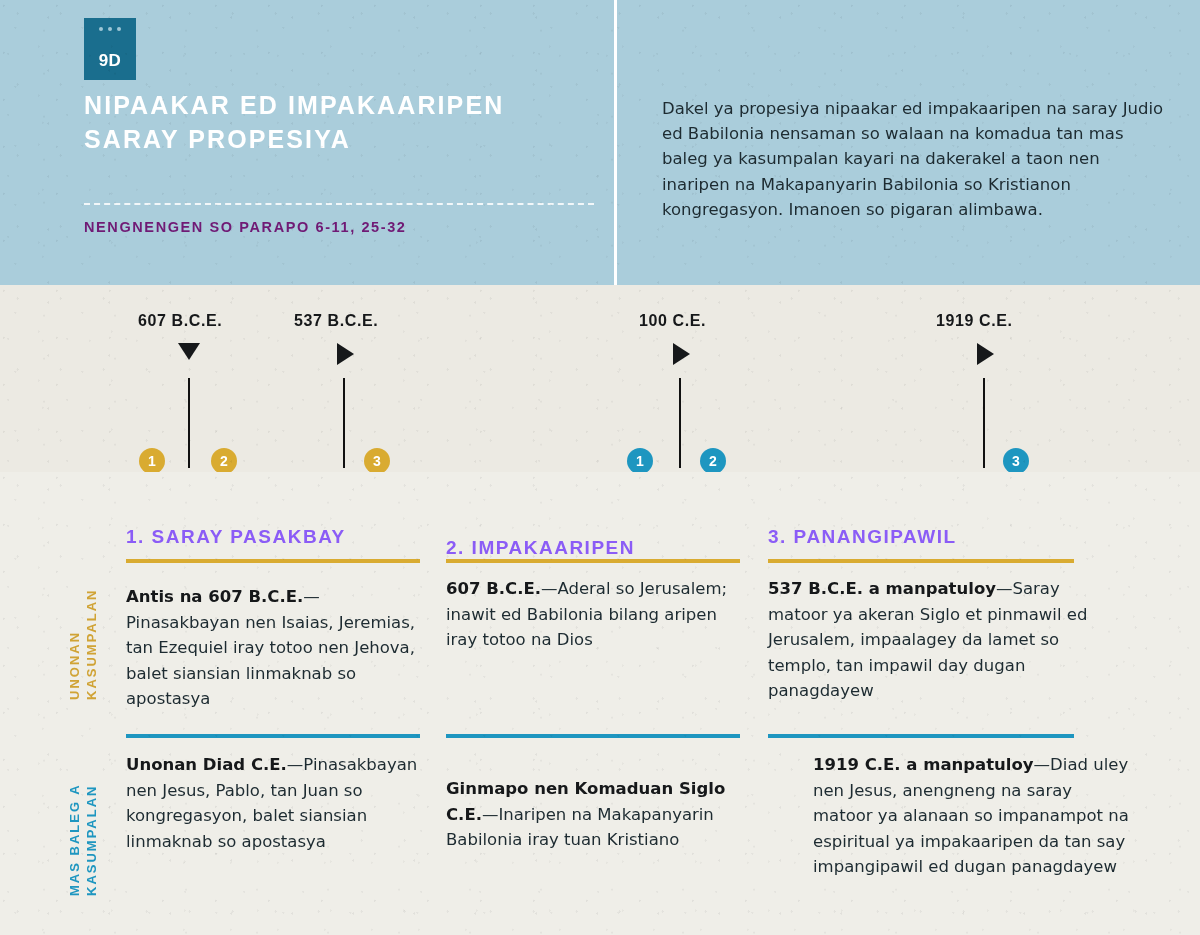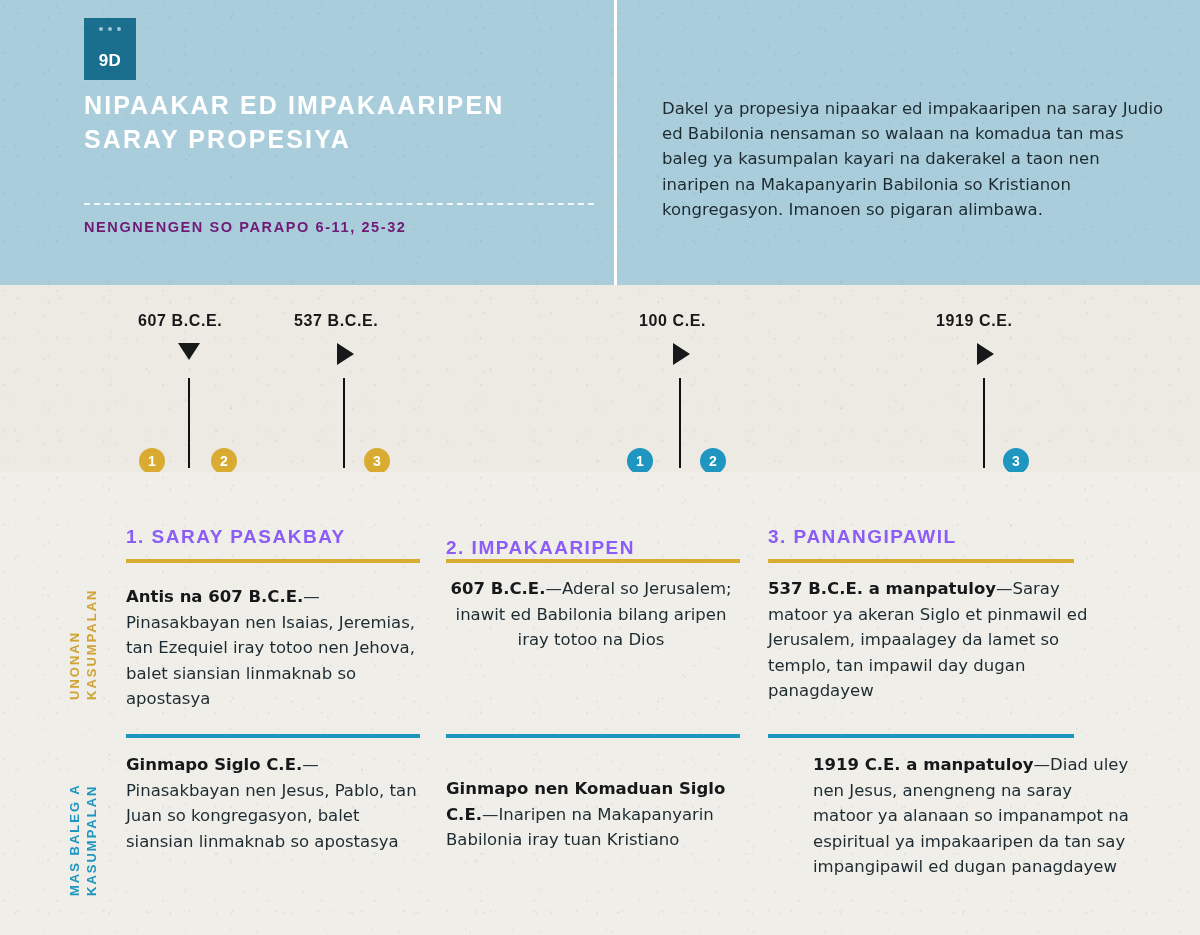--- a/index.html
+++ b/index.html
@@ -241,33 +241,33 @@
   <div class="col-head" style="left:446px; top:65px;">2. IMPAKAARIPEN</div>
   <div class="col-head" style="left:768px; top:54px;">3. PANANGIPAWIL</div>
 
   <div class="accent-rule rule-gold" style="left:126px; top:87px; width:294px;"></div>
   <div class="accent-rule rule-gold" style="left:446px; top:87px; width:294px;"></div>
   <div class="accent-rule rule-gold" style="left:768px; top:87px; width:306px;"></div>
 
   <div class="cell" style="left:126px; top:104px; width:292px;margin-top:8px;">
     <b>Antis na 607 B.C.E.</b><span>—Pinasakbayan nen Isaias, Jeremias, tan Ezequiel iray totoo nen Jehova, balet siansian linmaknab so apostasya</span>
   </div>
-  <div class="cell" style="left:446px; top:104px; width:290px;text-align:center;">
+  <div class="cell" style="left:446px; top:104px; width:290px;">
     <b>607 B.C.E.</b><span>—Aderal so Jerusalem; inawit ed Babilonia bilang aripen iray totoo na Dios</span>
   </div>
   <div class="cell" style="left:768px; top:104px; width:320px;">
     <b>537 B.C.E. a manpatuloy</b><span>—Saray matoor ya akeran Siglo et pinmawil ed Jerusalem, impaalagey da lamet so templo, tan impawil day dugan panagdayew</span>
   </div>
 
   <div class="accent-rule rule-blue" style="left:126px; top:262px; width:294px;"></div>
   <div class="accent-rule rule-blue" style="left:446px; top:262px; width:294px;"></div>
   <div class="accent-rule rule-blue" style="left:768px; top:262px; width:306px;"></div>
 
   <div class="cell" style="left:126px; top:280px; width:292px;">
-    <b>Ginmapo Siglo C.E.</b><span>—Pinasakbayan nen Jesus, Pablo, tan Juan so kongregasyon, balet siansian linmaknab so apostasya</span>
+    <b>Unonan Diad C.E.</b><span>—Pinasakbayan nen Jesus, Pablo, tan Juan so kongregasyon, balet siansian linmaknab so apostasya</span>
   </div>
   <div class="cell" style="left:446px; top:280px; width:292px;margin-top:24px;">
     <b>Ginmapo nen Komaduan Siglo C.E.</b><span>—Inaripen na Makapanyarin Babilonia iray tuan Kristiano</span>
   </div>
   <div class="cell" style="left:772px; top:280px; width:320px;margin-left:41px;">
     <b>1919 C.E. a manpatuloy</b><span>—Diad uley nen Jesus, anengneng na saray matoor ya alanaan so impanampot na espiritual ya impakaaripen da tan say impangipawil ed dugan panagdayew</span>
   </div>
 
   <div class="side-label side-gold" style="left:66px; top:78px; height:150px;">UNONAN KASUMPALAN</div>
   <div class="side-label side-blue" style="left:66px; top:256px; height:168px;">MAS BALEG A KASUMPALAN</div>

